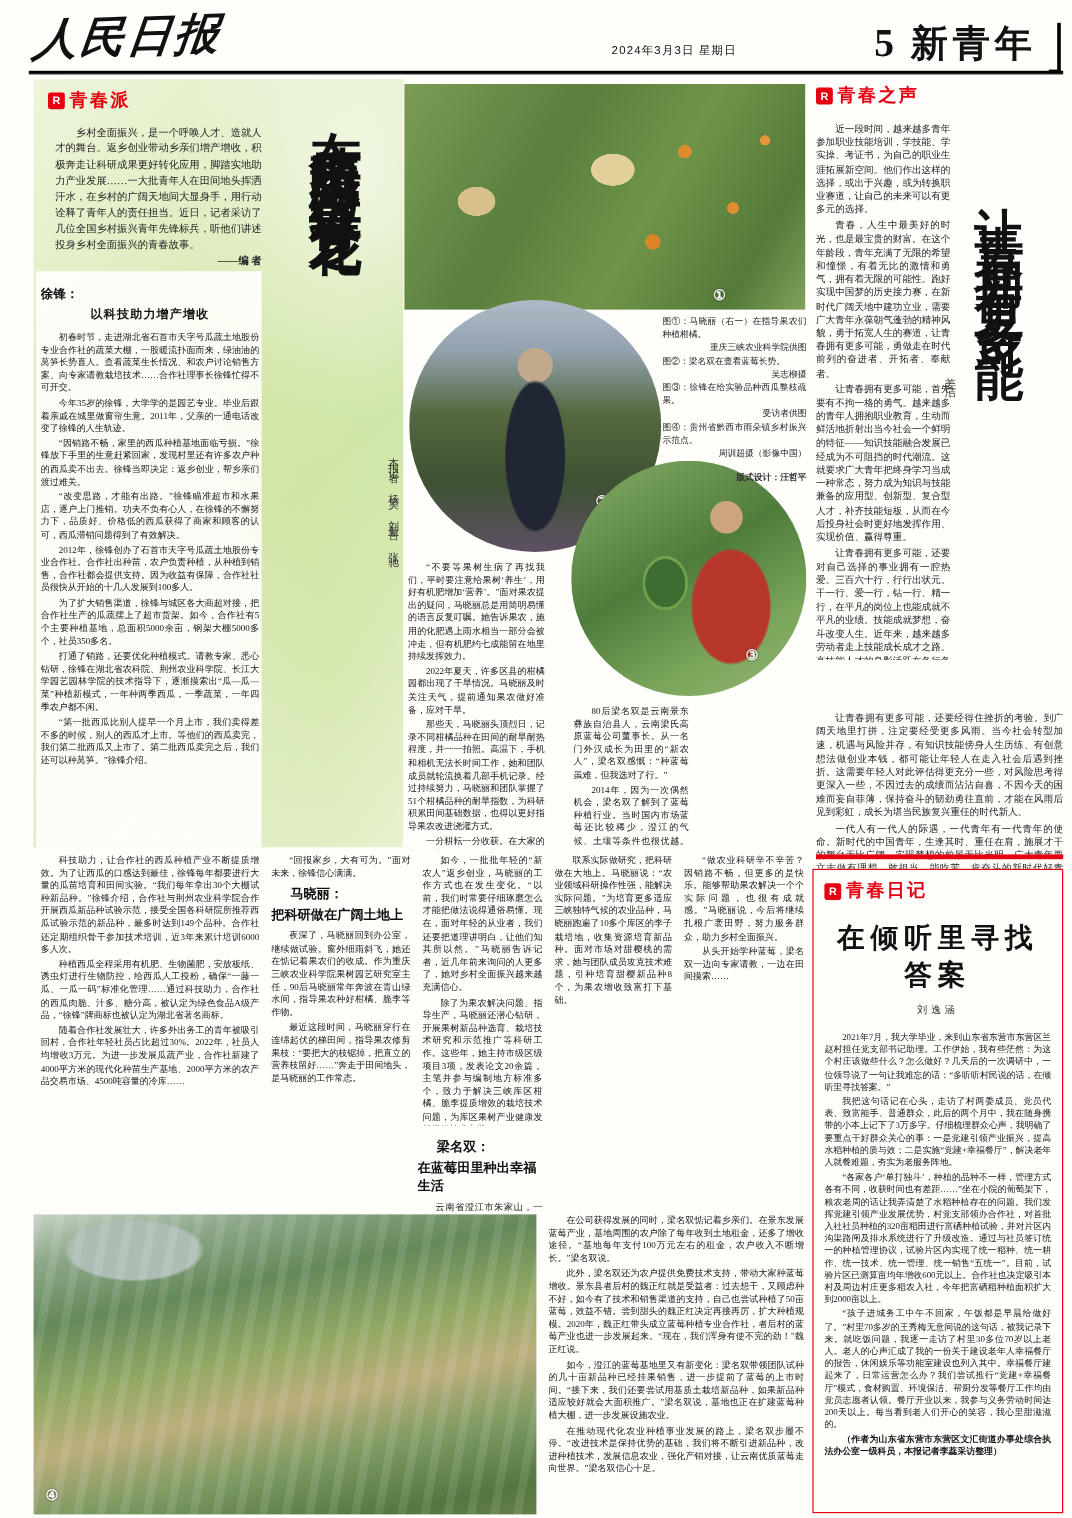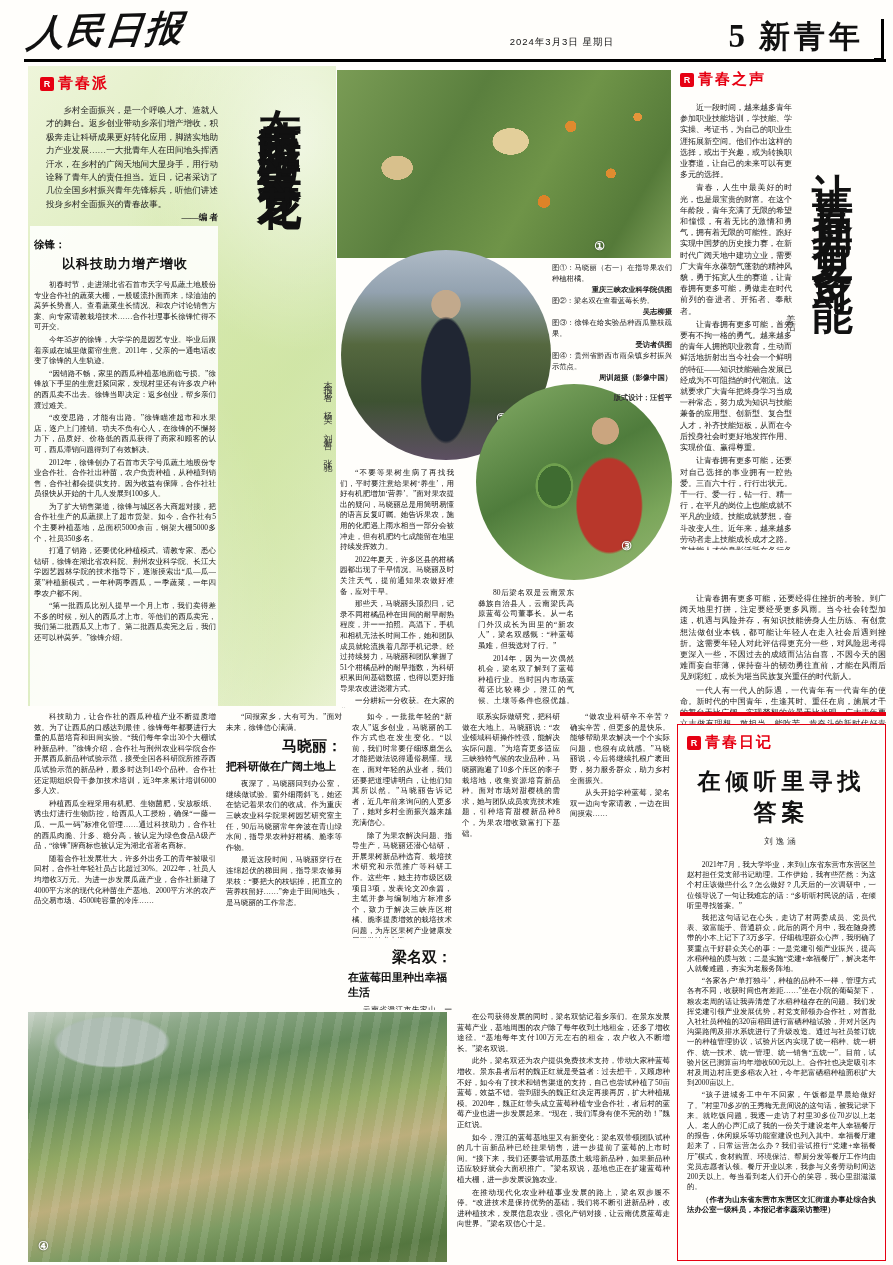--- a/index.html
+++ b/index.html
@@ -74,31 +74,31 @@
   .photo4{position:absolute;left:28px;top:1012px;width:419px;height:250px;
     background:
       repeating-linear-gradient(100deg, rgba(255,255,255,.10) 0 7px, transparent 7px 19px),
       radial-gradient(90px 40px at 20% 12%, #aebdb3 0 60%, transparent 65%),
       linear-gradient(168deg,#c5d0c4 0%,#8ea98a 12%,#64895a 28%,#93a964 46%,#bcae7c 60%,#7c9a62 76%,#54763f 92%,#647f49 100%);}
 
   
   .caps{position:absolute;left:552px;top:262px;width:120px;font-size:7.3px;line-height:11px;
         text-align:justify;color:#222;}
   .caps p{margin:0;}
-  .caps .cred{text-align:right;font-weight:700;}
+  .caps .cred{text-align:right;font-weight:400;}
   .caps .design{margin-top:9px;text-align:right;font-weight:700;color:#333;}
 
   
   .tb{position:absolute;overflow:hidden;}
   .p{margin:0 0 2px;font-size:7.5px;line-height:10.6px;text-align:justify;text-indent:2em;color:#141414;}
   .aname{font-weight:700;font-size:10.5px;font-family:"Liberation Sans",sans-serif;margin:2px 0 3px;}
-  .atitle{font-weight:700;font-size:13px;letter-spacing:1px;font-family:"Liberation Sans",sans-serif;
+  .atitle{font-weight:700;font-size:10px;letter-spacing:1px;font-family:"Liberation Sans",sans-serif;
           text-align:center;margin:0 0 7px;}
   .atitle2{font-weight:700;font-size:11px;letter-spacing:0;font-family:"Liberation Sans",sans-serif;margin:0 0 5px;}
-  .aname2{font-weight:700;font-size:15px;font-family:"Liberation Sans",sans-serif;margin:4px 0 3px;text-align:right;}
+  .aname2{font-weight:700;font-size:11px;font-family:"Liberation Sans",sans-serif;margin:4px 16px 3px;}
 
   
   .lab-voice{position:absolute;left:680px;top:70px;}
   .vcol{position:absolute;left:680px;top:102px;width:112px;height:448px;overflow:hidden;}
   .vp{margin:0 0 2px;font-size:8px;line-height:11.2px;text-align:justify;text-indent:2em;color:#1a1a1a;}
   .voicehead{position:absolute;left:806px;top:140px;height:560px;writing-mode:vertical-rl;
         text-orientation:upright;font-size:41px;font-weight:700;letter-spacing:15px;
         font-family:"Liberation Serif",serif;}
   .voiceauthor{position:absolute;left:784px;top:306px;writing-mode:vertical-rl;text-orientation:upright;
         font-size:9.5px;letter-spacing:8px;color:#333;}
@@ -213,21 +213,21 @@
     <p class="p" data-name="paragraph">最近这段时间，马晓丽穿行在连绵起伏的梯田间，指导果农修剪果枝：“要把大的枝锯掉，把直立的营养枝留好……”奔走于田间地头，是马晓丽的工作常态。</p>
   </div>
   <div class="tb" style="left:352px;top:712px;width:100px;height:226px;" data-name="article-maxiaoli-col2">
     <p class="p" data-name="paragraph">如今，一批批年轻的“新农人”返乡创业，马晓丽的工作方式也在发生变化。“以前，我们时常要仔细琢磨怎么才能把做法说得通俗易懂。现在，面对年轻的从业者，我们还要把道理讲明白，让他们知其所以然。”马晓丽告诉记者，近几年前来询问的人更多了，她对乡村全面振兴越来越充满信心。</p>
     <p class="p" data-name="paragraph">除了为果农解决问题、指导生产，马晓丽还潜心钻研，开展果树新品种选育、栽培技术研究和示范推广等科研工作。这些年，她主持市级区级项目3项，发表论文20余篇，主笔并参与编制地方标准多个，致力于解决三峡库区柑橘、脆李提质增效的栽培技术问题，为库区果树产业健康发展提供技术支撑。</p>
   </div>
   <div class="tb" style="left:462px;top:712px;width:98px;height:226px;" data-name="article-maxiaoli-col3">
     <p class="p" data-name="paragraph">联系实际做研究，把科研做在大地上。马晓丽说：“农业领域科研操作性强，能解决实际问题。”为培育更多适应三峡独特气候的农业品种，马晓丽跑遍了10多个库区的李子栽培地，收集资源培育新品种。面对市场对甜樱桃的需求，她与团队成员攻克技术难题，引种培育甜樱新品种8个，为果农增收致富打下基础。</p>
   </div>
   <div class="tb" style="left:570px;top:712px;width:100px;height:226px;" data-name="article-liang-col2">
-    <p class="p" data-name="paragraph">“做农业科研辛不辛苦？确实辛苦，但更多的是快乐。能够帮助果农解决一个个实际问题，也很有成就感。”马晓丽说，今后将继续扎根广袤田野，努力服务群众，助力乡村全面振兴。</p>
+    <p class="p" data-name="paragraph">“做农业科研辛不辛苦？因销路不畅，但更多的是快乐。能够帮助果农解决一个个实际问题，也很有成就感。”马晓丽说，今后将继续扎根广袤田野，努力服务群众，助力乡村全面振兴。</p>
     <p class="p" data-name="paragraph">从头开始学种蓝莓，梁名双一边向专家请教，一边在田间摸索……</p>
   </div>
 
   <div class="tb" style="left:348px;top:944px;width:104px;height:66px;" data-name="article-liang-heading">
     <div class="aname2" data-name="article-author-name">梁名双：</div>
     <div class="atitle2" data-name="article-title-liang">在蓝莓田里种出幸福生活</div>
     <p class="p" data-name="paragraph">云南省澄江市朱家山，一面缓坡上，半人高的蓝莓树排列整齐。树丛中，梁名双正弯腰察看蓝莓长势。</p>
   </div>
 
   <div class="tb" style="left:457px;top:1012px;width:213px;height:250px;" data-name="article-liang-col3">

